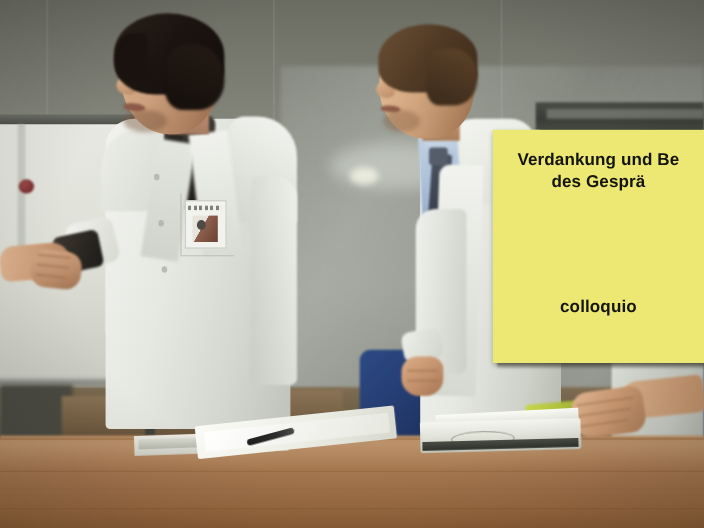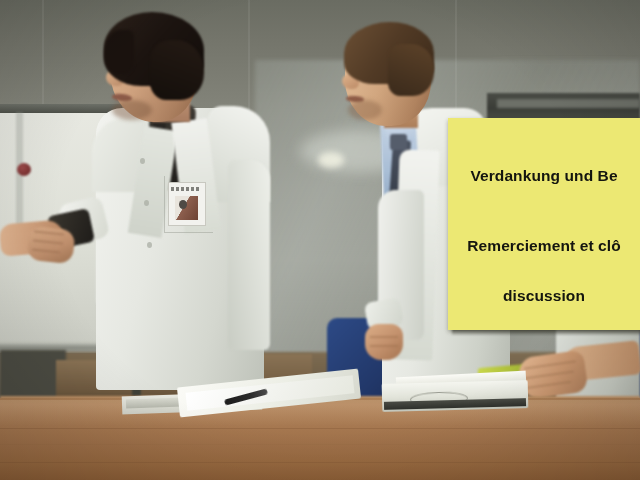--- a/index.html
+++ b/index.html
@@ -804,21 +804,21 @@
     font-family: "Liberation Sans", sans-serif;
     font-weight: bold;
     font-size: 15.5px;
     line-height: 20px;
     letter-spacing: 0.1px;
     white-space: nowrap;
   }
   .sub-block.german { top: 18px; }
   .sub-block.french { top: 88px; }
   .sub-block.italian { top: 152px; }
-  .sub-line { display: block; margin-top: 30px; }
+  .sub-line { display: block; }
 </style>
 </head>
 <body>
 
 <div id="frame">
 
   <div class="wall"></div>
   <div class="wall-seam s1"></div>
   <div class="wall-seam s2"></div>
   <div class="wall-seam s3"></div>
@@ -934,25 +934,23 @@
   <div class="binder-rings"></div>
   <div class="binder-right-edge"></div>
 
   <div class="soft"></div>
 
   <div class="subtitle-panel-shadow"></div>
   <div class="subtitle-panel">
 
     <div class="sub-block german">
       <span class="sub-line">Verdankung und Be</span>
+      <span class="sub-line">des Gesprä</span>
     </div>
 
-    <div class="sub-block french">
-      <span class="sub-line">Remerciement et clô</span>
-      <span class="sub-line">discussion</span>
+
+    <div class="sub-block italian">
+      <span class="sub-line">colloquio</span>
     </div>
 
-    <div class="sub-block italian">
-    </div>
-
   </div>
 
 </div>
 
 </body></html>

